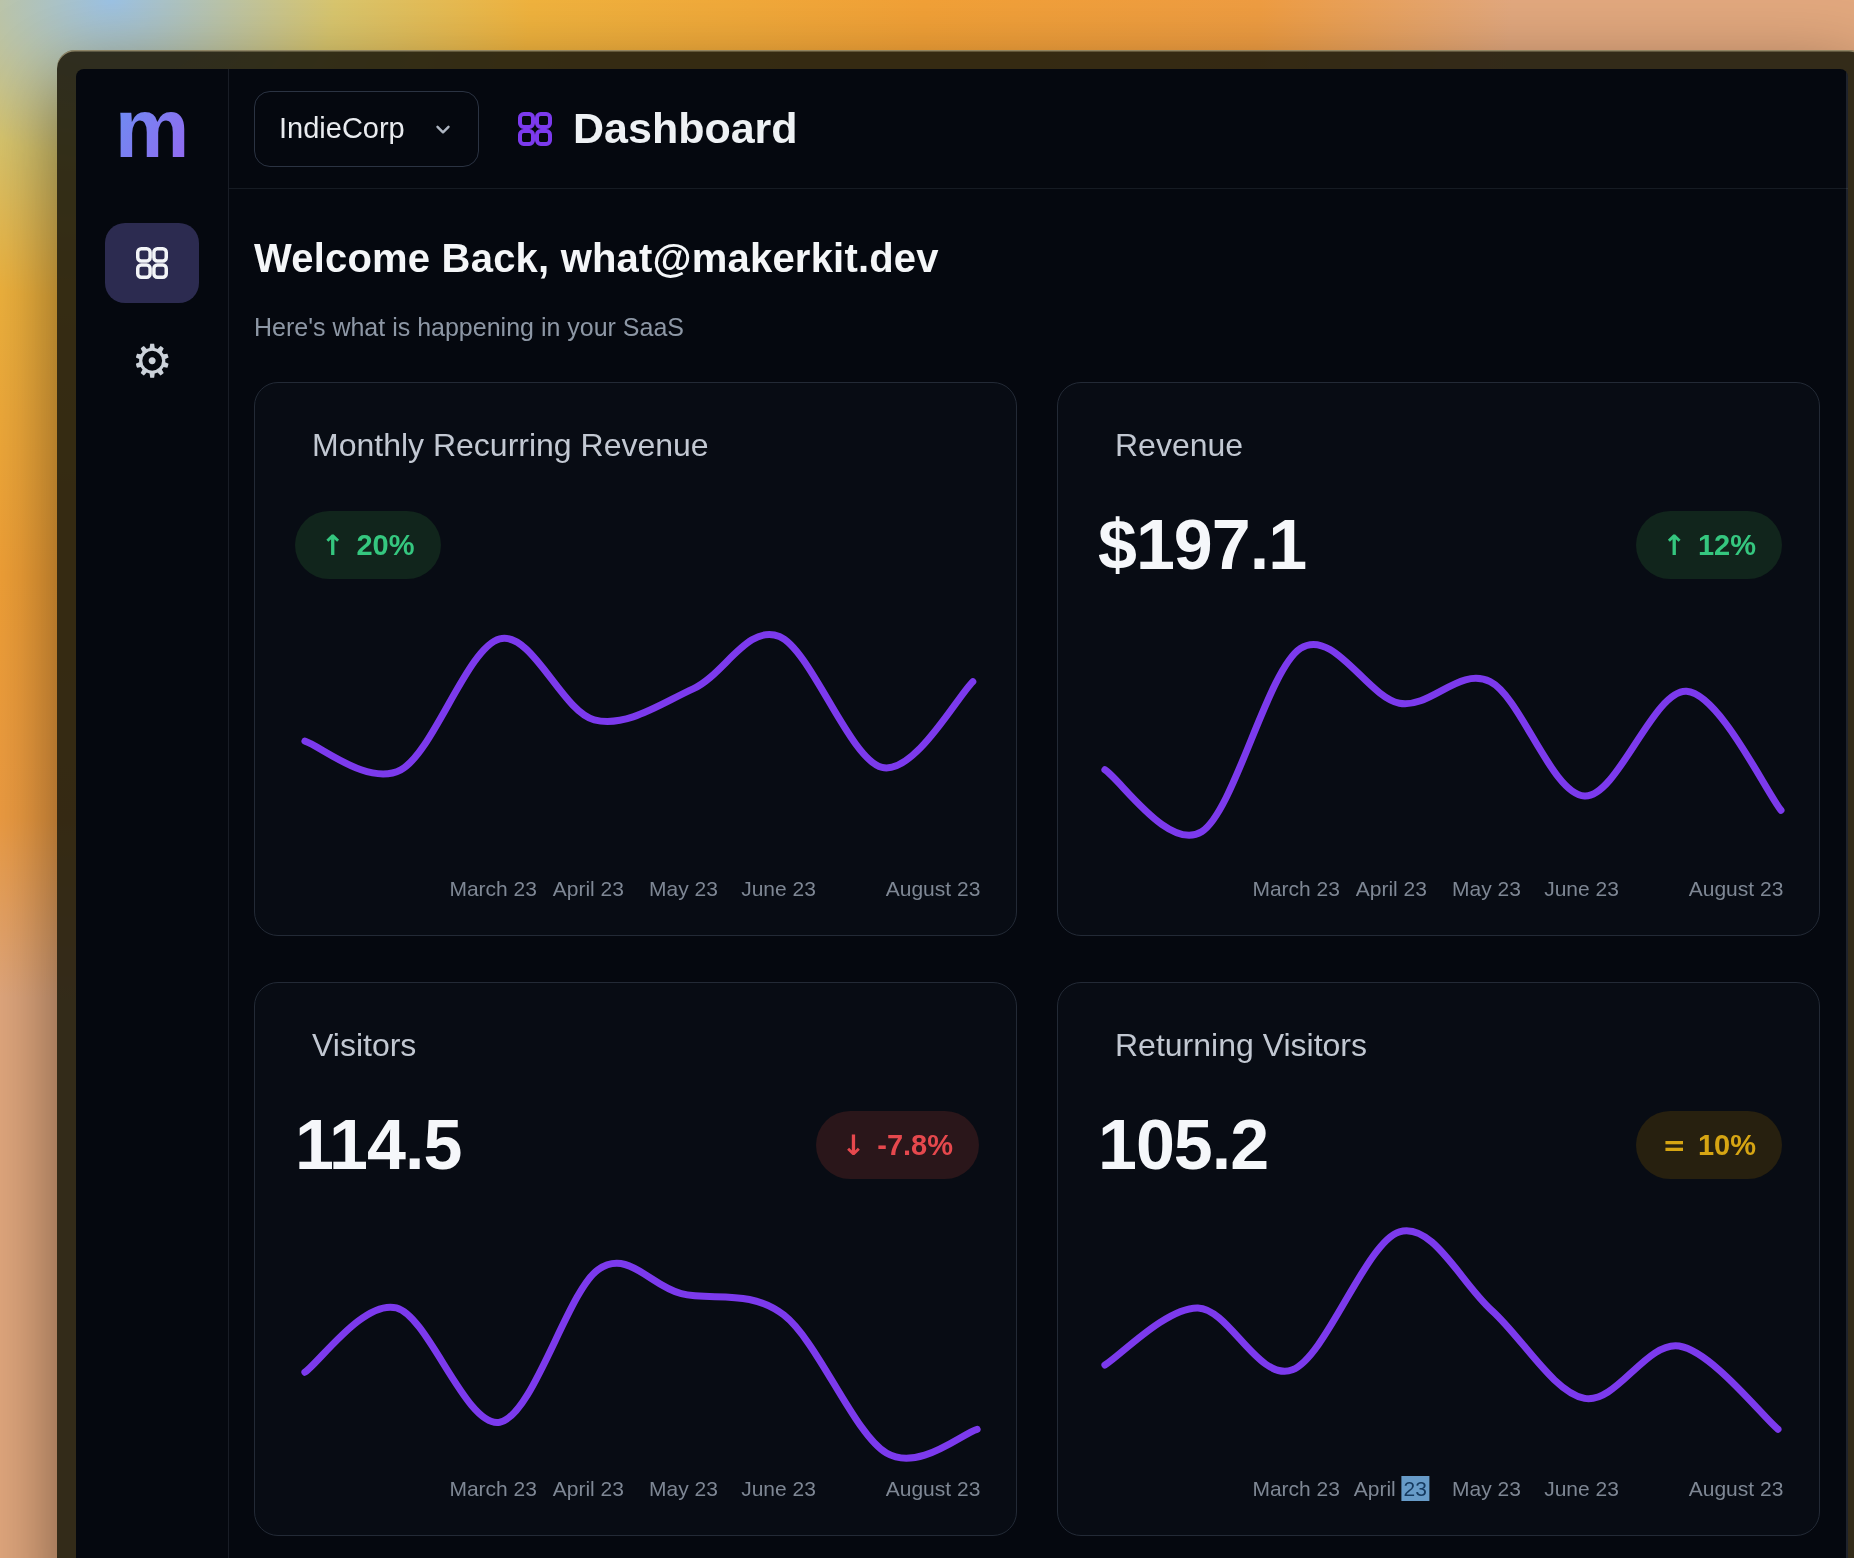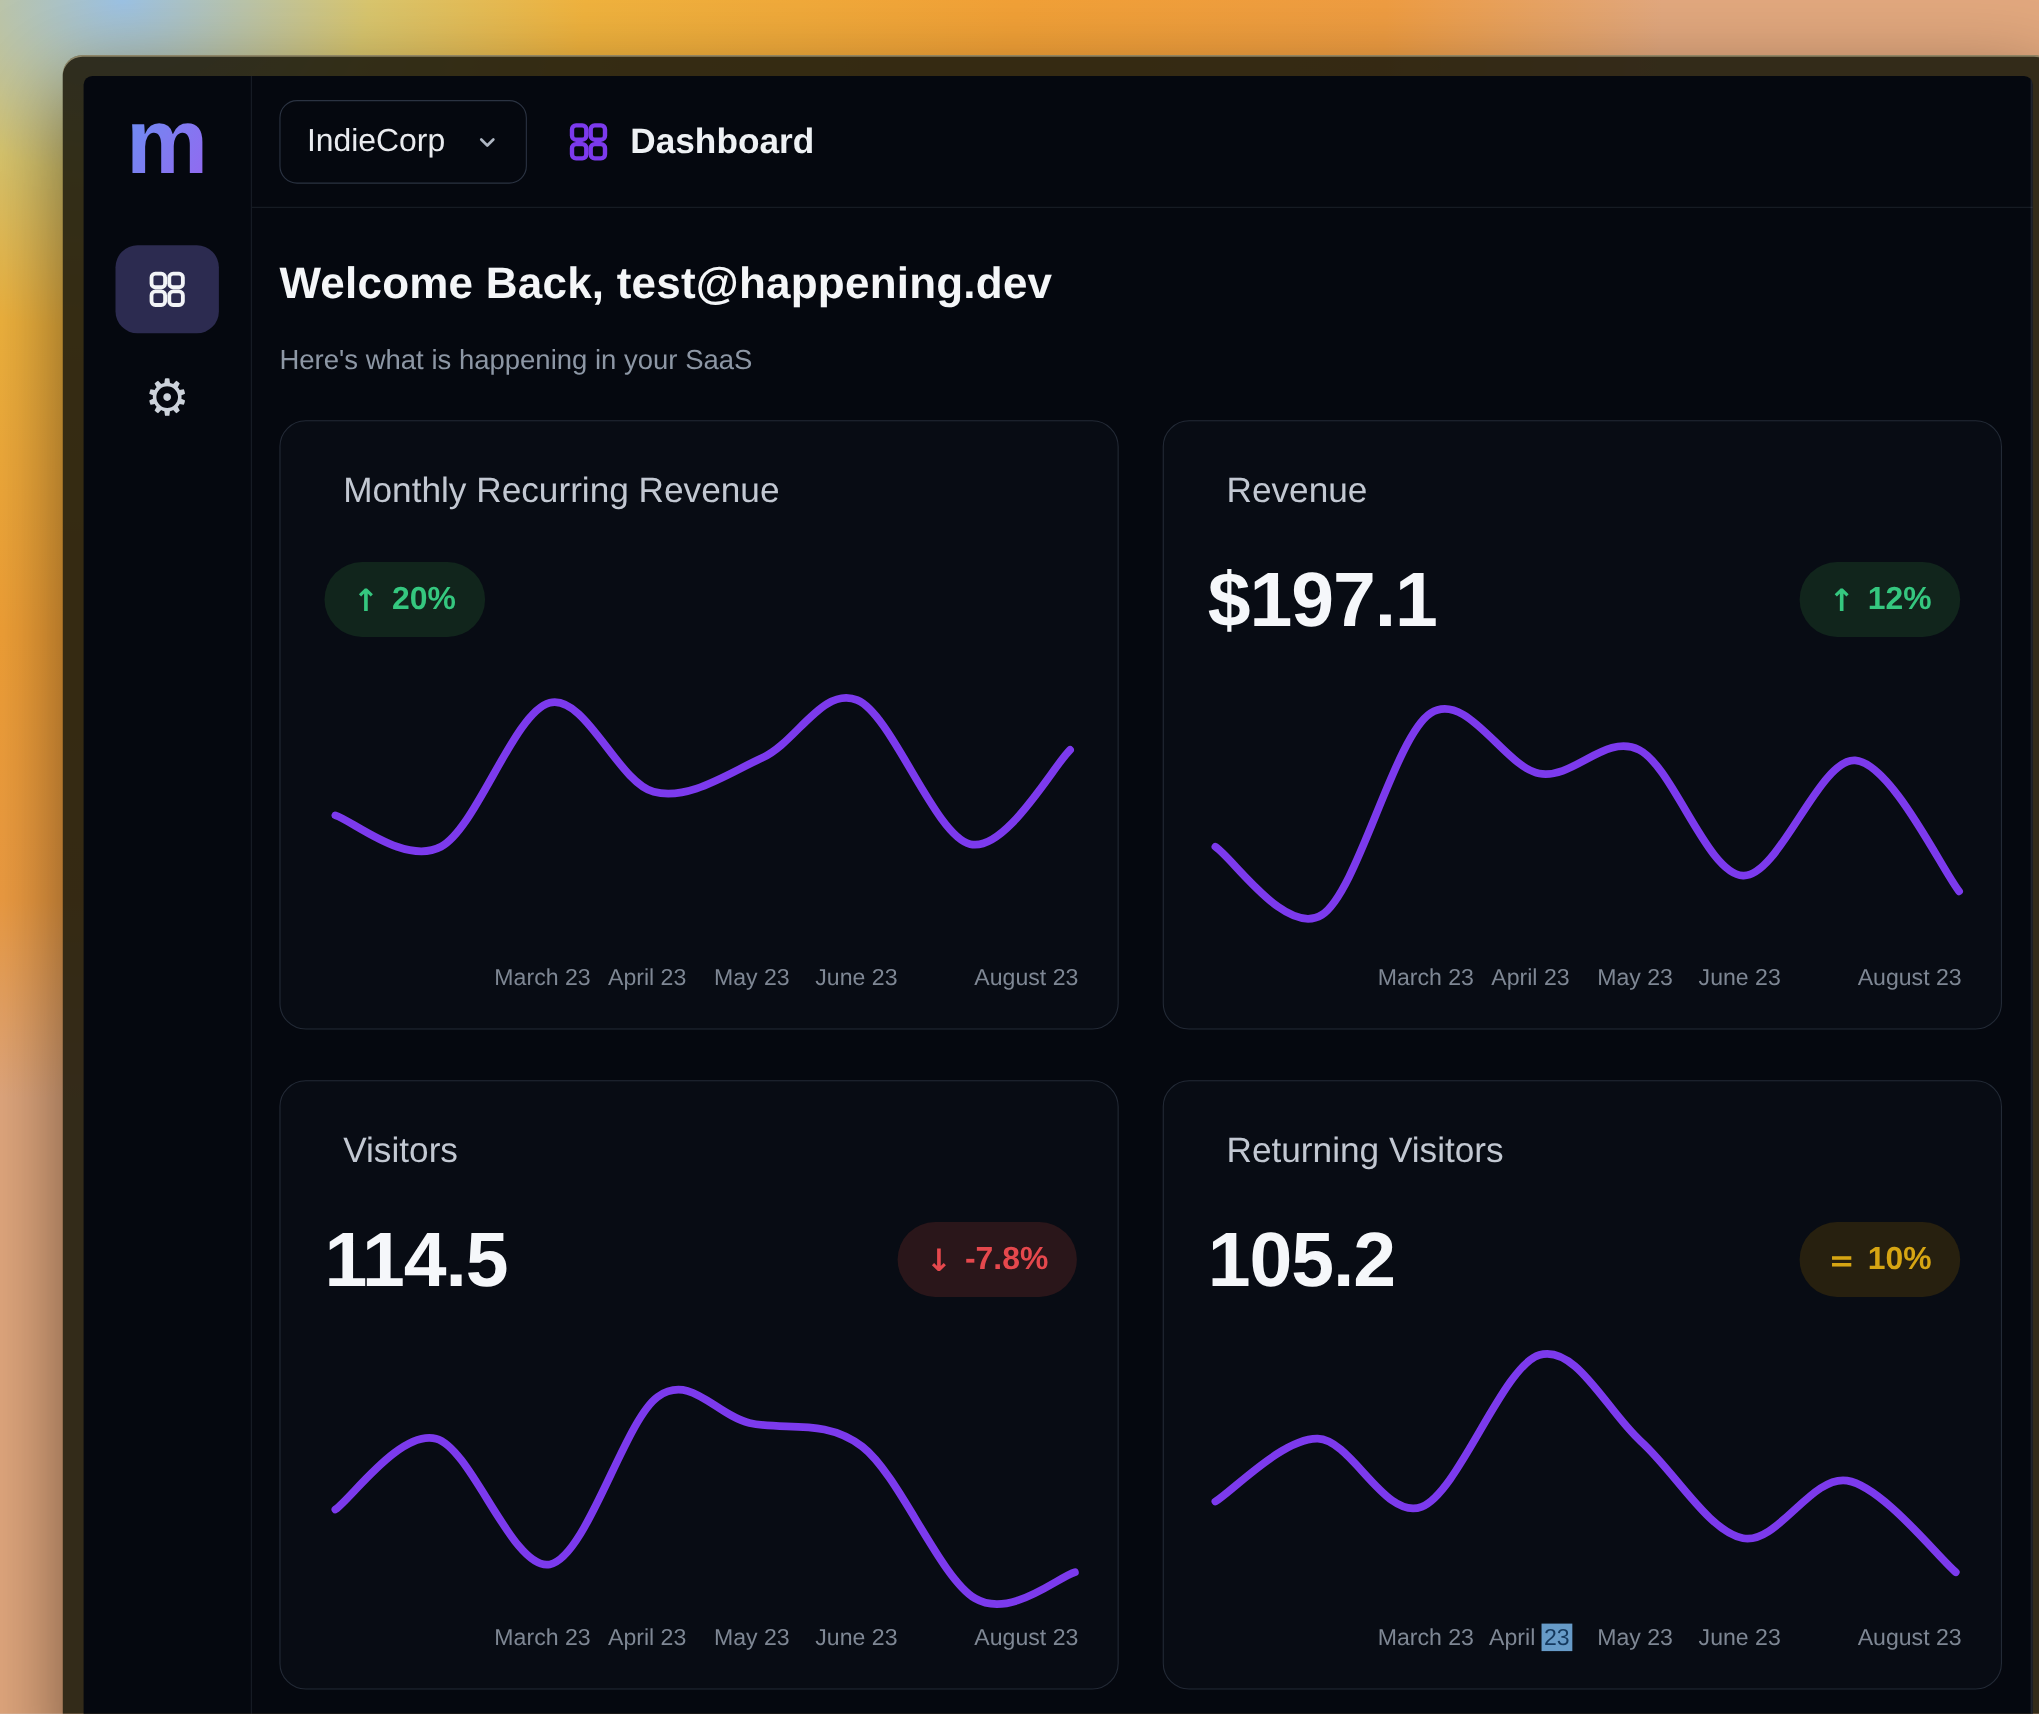--- a/index.html
+++ b/index.html
@@ -43,21 +43,21 @@
     height:120px; flex:0 0 120px; border-bottom:1px solid rgba(148,163,184,0.12);
     display:flex; align-items:center; padding-left:25px; gap:36px;
   }
   .org-switcher {
     width:225px; height:76px; border:1px solid #2b3342; border-radius:16px;
     background:transparent; display:flex; align-items:center; justify-content:space-between;
     padding:0 24px; cursor:pointer;text-align:center;
   }
   .org-switcher span { font-size:29px; font-weight:500; color:#e9ebef; }
   .page-head { display:flex; align-items:center; gap:18px; }
-  .page-head .ptitle { font-size:32px; font-weight:600; color:#eef1f4; }
+  .page-head .ptitle { font-size:43px; font-weight:600; color:#eef1f4; }
   .page { padding:47px 0 0 25px; }
   .h1 { font-size:40px; font-weight:700; color:#f4f6f8; letter-spacing:0.2px; }
   .sub { margin-top:32px; font-size:25px; color:#8d97a5; }
   
   .cards {
     margin-top:40px; display:grid;
     grid-template-columns:763px 763px; grid-auto-rows:554px;
     column-gap:40px; row-gap:46px;
   }
   .card {
@@ -123,21 +123,21 @@
             <rect x="3" y="3" width="7.8" height="7.8" rx="2.2"></rect>
             <rect x="13.2" y="3" width="7.8" height="7.8" rx="2.2"></rect>
             <rect x="3" y="13.2" width="7.8" height="7.8" rx="2.2"></rect>
             <rect x="13.2" y="13.2" width="7.8" height="7.8" rx="2.2"></rect>
           </svg>
           <span class="ptitle">Dashboard</span>
         </div>
       </div>
 
       <div class="page">
-        <h1 class="h1">Welcome Back, test@happening.dev</h1>
+        <h1 class="h1">Welcome Back, what@makerkit.dev</h1>
         <div class="sub">Here's what is happening in your SaaS</div>
 
         <div class="cards">
 
           <section class="card">
             <h3 class="card-title">Monthly Recurring Revenue</h3>
             <div class="value-row">
               <div class="badge" style="background: rgb(17, 37, 28); color: rgb(53, 199, 127);">
                 <span class="glyph">↑</span>
                 <span>20%</span>

